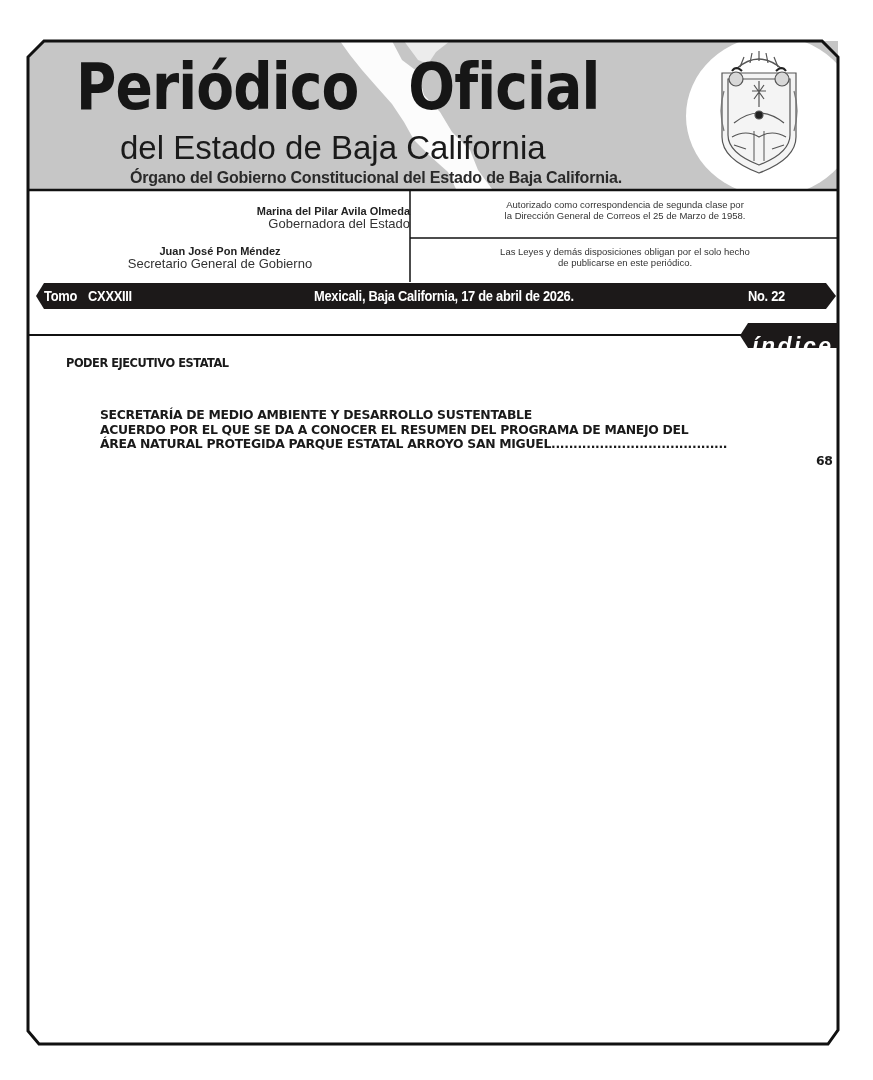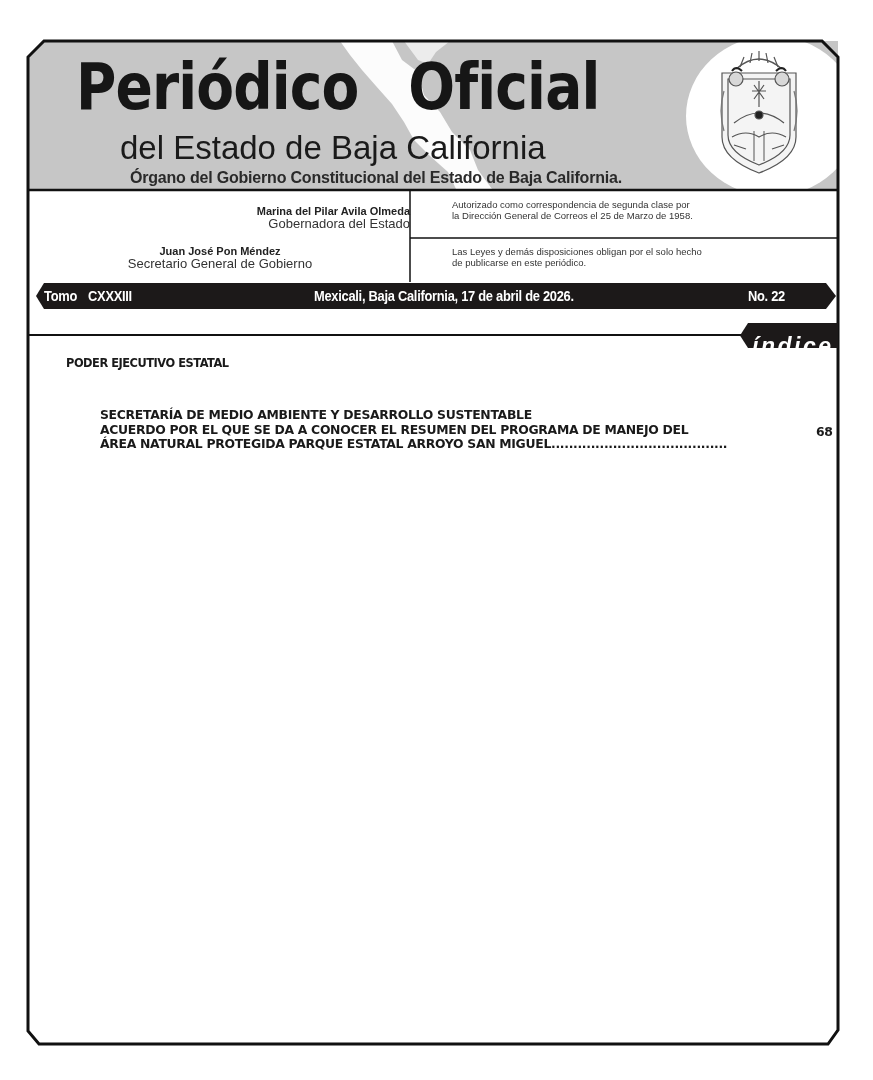--- a/index.html
+++ b/index.html
@@ -28,21 +28,21 @@
     color: #2a2a2a; white-space: nowrap; letter-spacing: -0.2px;
   }
   .coat-of-arms { position: absolute; left: 686px; top: 8px; width: 86px; height: 124px; }
 
   .info-left { position: absolute; left: 30px; top: 192px; width: 380px; height: 89px; text-align: center; }
   .info-left .name { font-size: 11px; font-weight: bold; color: #222; line-height: 13px; }
   .info-left .role { font-size: 13px; color: #333; line-height: 11px; }
   .info-left .block1 { position: absolute; left: 0; right: 0; top: 13px; text-align: right; }
   .info-left .block2 { position: absolute; left: 0; right: 0; top: 53px; }
 
-  .info-right { position: absolute; left: 412px; top: 192px; width: 426px; height: 89px; font-size: 9.5px; color: #333; line-height: 11px; }
+  .info-right { position: absolute; left: 412px; top: 192px; width: 426px; height: 89px; text-align: center; font-size: 9.5px; color: #333; line-height: 11px; }
   .info-right .block1 { position: absolute; left: 0; right: 0; top: 7px; padding: 0 40px; }
   .info-right .block2 { position: absolute; left: 0; right: 0; top: 54px; padding: 0 40px; }
 
   .banner { position: absolute; left: 36px; top: 284px; width: 801px; height: 24px; }
   .banner-text { position: absolute; top: 4px; font-size: 14px; font-weight: bold; color: #ffffff; white-space: nowrap; letter-spacing: -0.3px; transform: scaleX(0.92); transform-origin: left top; }
   .banner .tomo { left: 8px; }
   .banner .tomo .roman { margin-left: 12px; }
   .banner .place { left: 278px; }
   .banner .num { left: 712px; }
 
@@ -51,21 +51,21 @@
     position: absolute; left: 12px; top: 10px; font-family: Liberation Sans, sans-serif;
     font-size: 23px; font-weight: bold; font-style: italic; color: #fff; letter-spacing: 2.5px;
   }
 
   .content { position: absolute; left: 62px; top: 356px; width: 750px; }
   .section-heading { font-family: "DejaVu Sans", sans-serif; font-weight: bold; font-size: 12px; color: #1a1a1a; letter-spacing: -0.5px; transform: scaleX(0.95); transform-origin: left; margin-left: 4px; }
   .entry { position: absolute; top: 52px; left: 0; width: 750px; font-family: "DejaVu Sans", sans-serif; font-weight: bold; font-size: 12.4px; color: #1a1a1a; line-height: 14.5px; letter-spacing: -0.3px; margin-left: 38px; }
   .entry .line { white-space: nowrap; }
   .entry .line3 { display: flex; }
   .entry .dots { flex: 0 0 auto; }
-  .entry .page { position: absolute; left: 716px; top: 17px; }
+  .entry .page { position: absolute; left: 716px; top: 46px; }
 </style>
 </head>
 <body>
 
 <svg class="frame-svg" viewBox="0 0 873 1080" xmlns="http://www.w3.org/2000/svg">
 
   <path d="M44 41 L838 41 L838 189 L28 189 L28 57 Z" fill="#c6c6c6"></path>
 
   <path d="M340 41 L392 41 L402 60 L418 72 L424 95 L440 112 L452 132 L470 150 L478 170 L492 189 L456 189 L448 172 L430 156 L414 140 L404 122 L392 104 L376 86 L362 70 L350 55 Z" fill="#ffffff" opacity="0.95"></path>
   <path d="M404 41 L450 41 L436 52 L428 64 L418 60 Z" fill="#ececec"></path>

